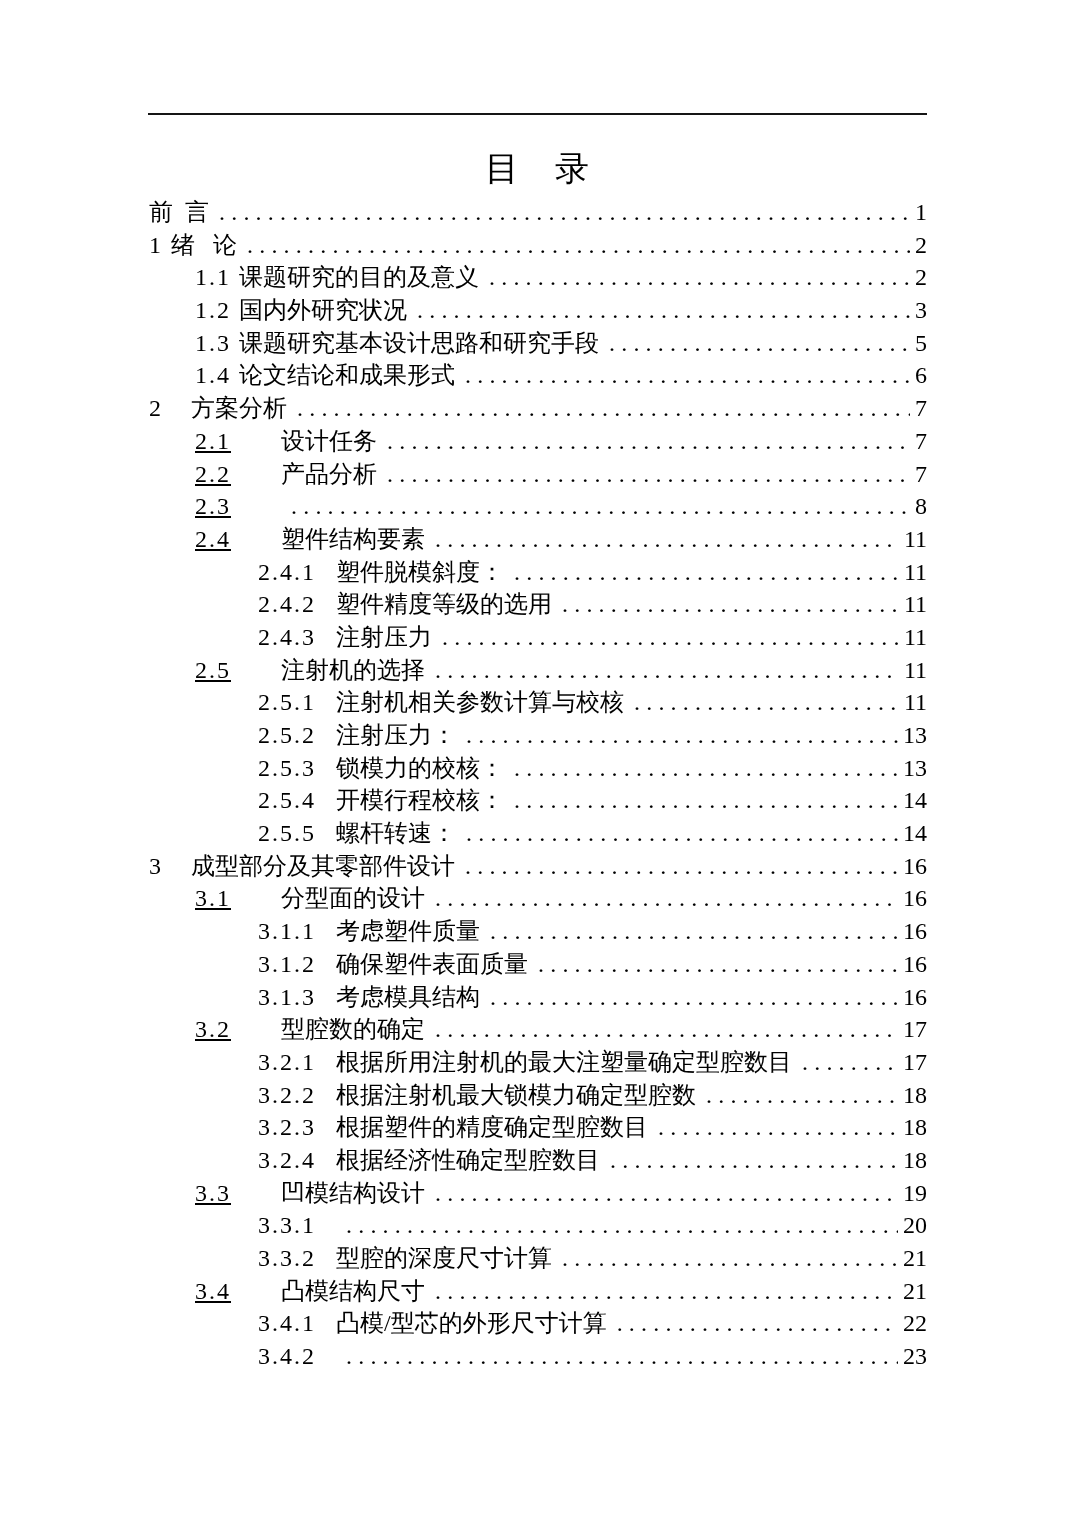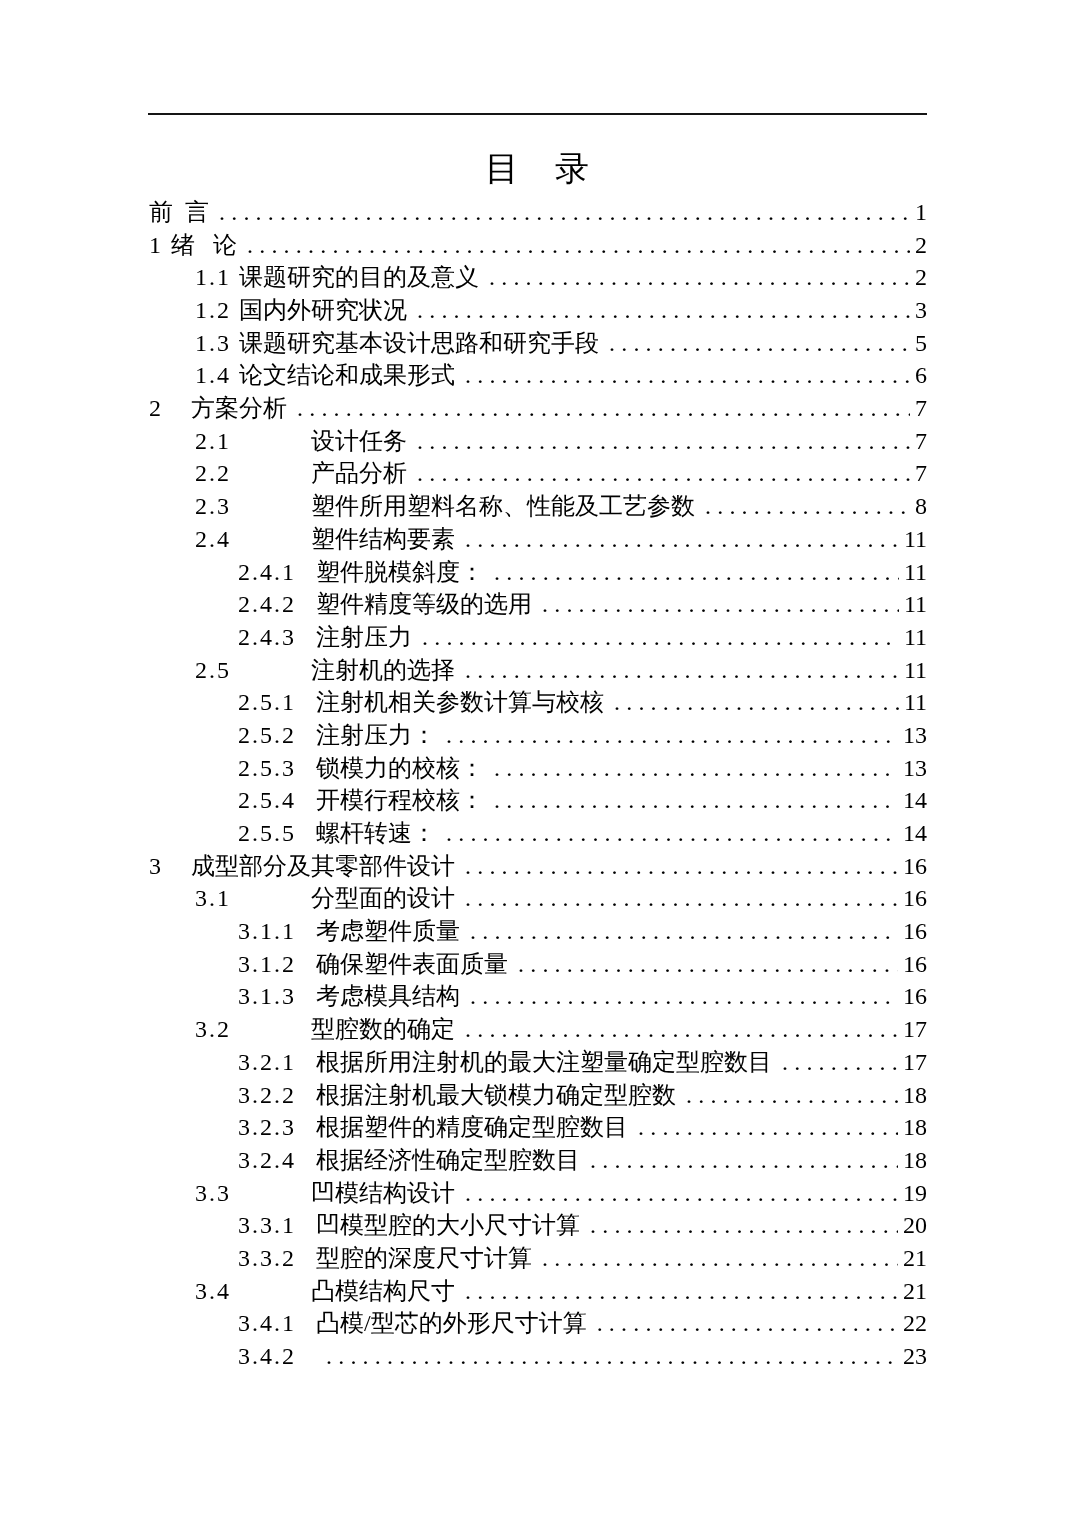--- a/index.html
+++ b/index.html
@@ -39,21 +39,21 @@
     white-space: pre;
   }
   .toc {
     position: absolute;
     left: 149px;
     top: 196px;
     width: 778px;
   }
   .row {
     display: flex;
-    align-items: flex-end;
+    align-items: center;
     height: 32.7px;
     font-size: 24px;
     line-height: 32.7px;
     white-space: nowrap;
   }
   .row .num {
     white-space: pre;
     letter-spacing: 2px;
     flex: 0 0 auto;
   }
@@ -75,23 +75,23 @@
     flex: 0 0 auto;
     white-space: pre;
     text-align: right;
   }
   
   .row.lvl-0 { padding-left: 0; }
   .row.lvl-1 { padding-left: 46px; }
   .row.lvl-2 { padding-left: 89px; }
   
   .row.gap-s  .num { margin-right: 8px; }
-  .row.gap-m  .num { margin-right: 20px; }
+  .row.gap-m  .num { margin-right: 20px; margin-left: 20px; }
   .row.gap-l  .num { margin-right: 28px; }
-  .row.gap-xl .num { margin-right: 80px; }
+  .row.gap-xl .num { margin-right: 50px; text-decoration: underline; }
 </style>
 </head>
 <body>
 
 <div class="page">
   <div class="header-rule"></div>
   <div class="toc-title">目　录</div>
   <div class="toc" id="toc-list">
       <div class="row lvl-0 gap-s">
 
@@ -142,21 +142,20 @@
     <span class="pg">7</span>
   </div>
       <div class="row lvl-1 gap-xl">
     <span class="num">2.2</span>
     <span class="title">产品分析</span>
     <span class="dots">................................................................................................................................................................</span>
     <span class="pg">7</span>
   </div>
       <div class="row lvl-1 gap-xl">
     <span class="num">2.3</span>
-    <span class="title">塑件所用塑料名称、性能及工艺参数</span>
     <span class="dots">................................................................................................................................................................</span>
     <span class="pg">8</span>
   </div>
       <div class="row lvl-1 gap-xl">
     <span class="num">2.4</span>
     <span class="title">塑件结构要素</span>
     <span class="dots">................................................................................................................................................................</span>
     <span class="pg">11</span>
   </div>
       <div class="row lvl-2 gap-m">
@@ -274,21 +273,20 @@
     <span class="pg">18</span>
   </div>
       <div class="row lvl-1 gap-xl">
     <span class="num">3.3</span>
     <span class="title">凹模结构设计</span>
     <span class="dots">................................................................................................................................................................</span>
     <span class="pg">19</span>
   </div>
       <div class="row lvl-2 gap-m">
     <span class="num">3.3.1</span>
-    <span class="title">凹模型腔的大小尺寸计算</span>
     <span class="dots">................................................................................................................................................................</span>
     <span class="pg">20</span>
   </div>
       <div class="row lvl-2 gap-m">
     <span class="num">3.3.2</span>
     <span class="title">型腔的深度尺寸计算</span>
     <span class="dots">................................................................................................................................................................</span>
     <span class="pg">21</span>
   </div>
       <div class="row lvl-1 gap-xl">

